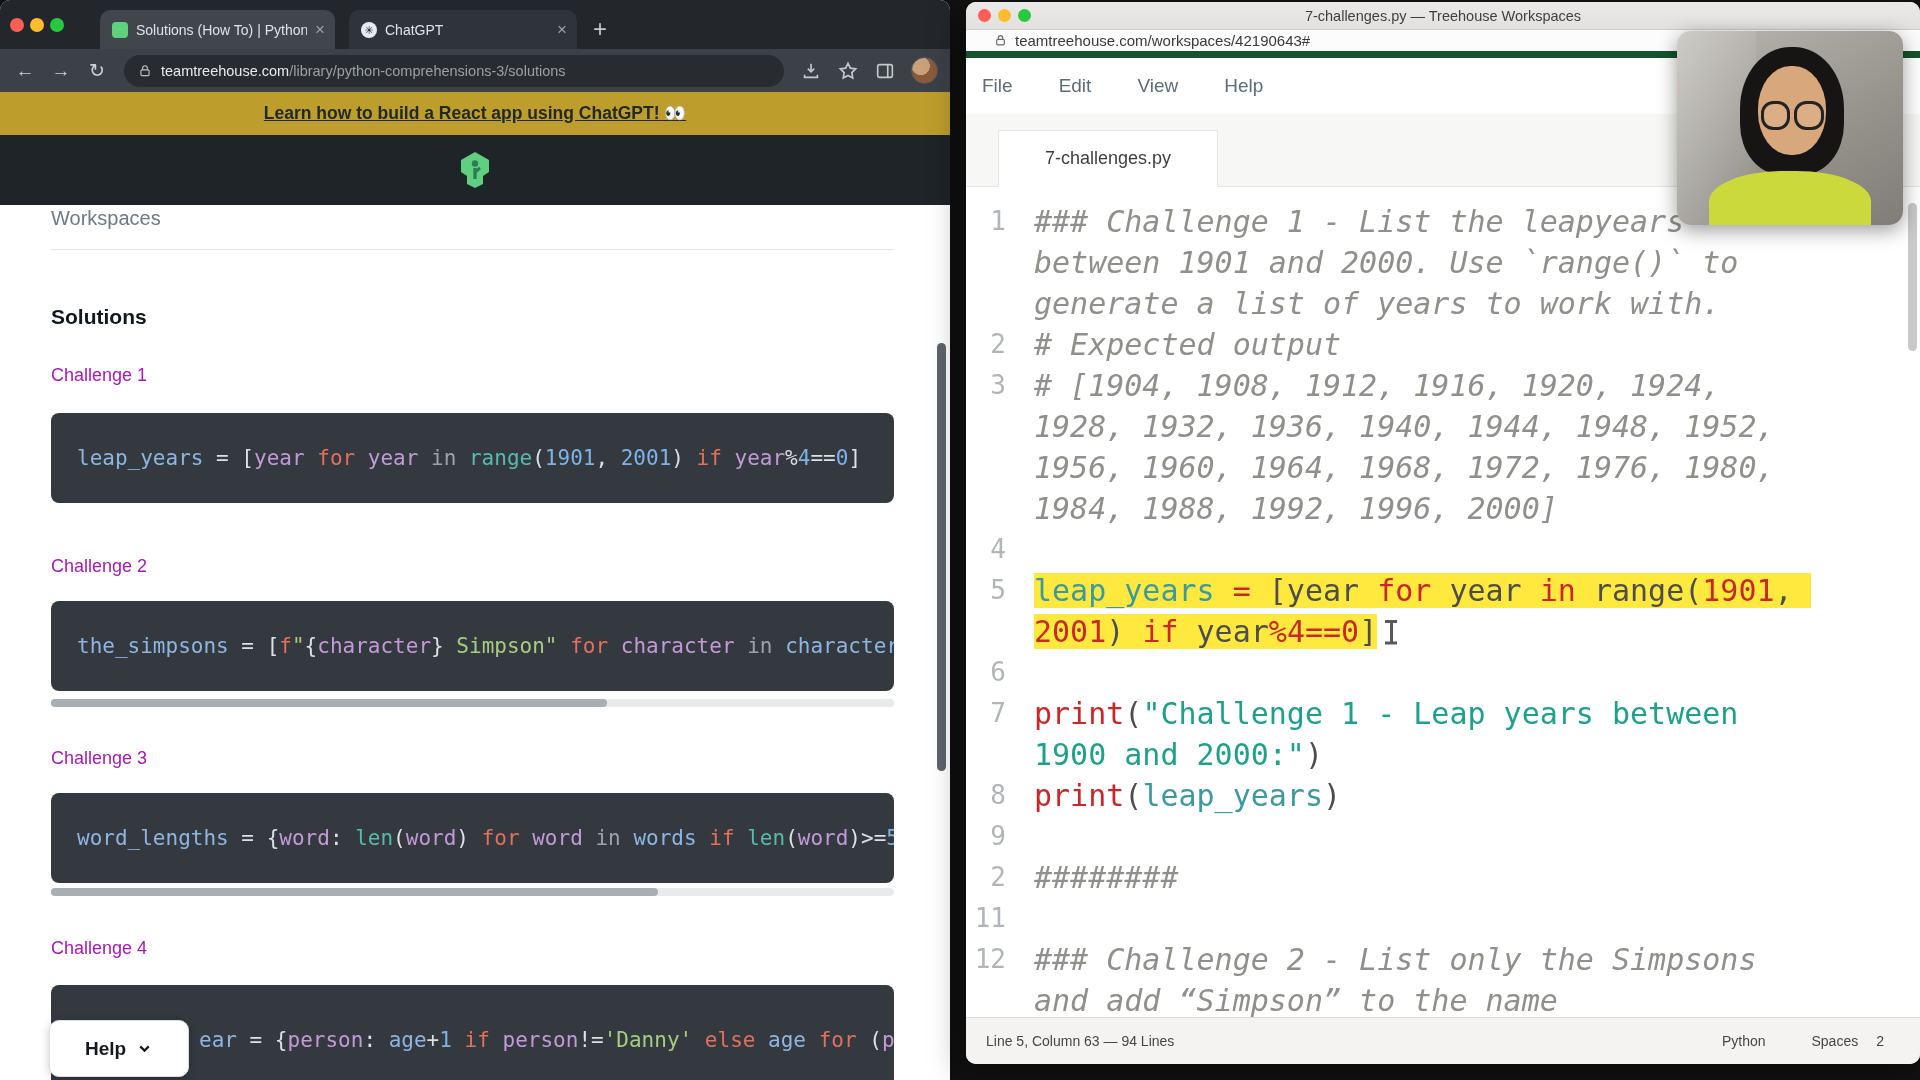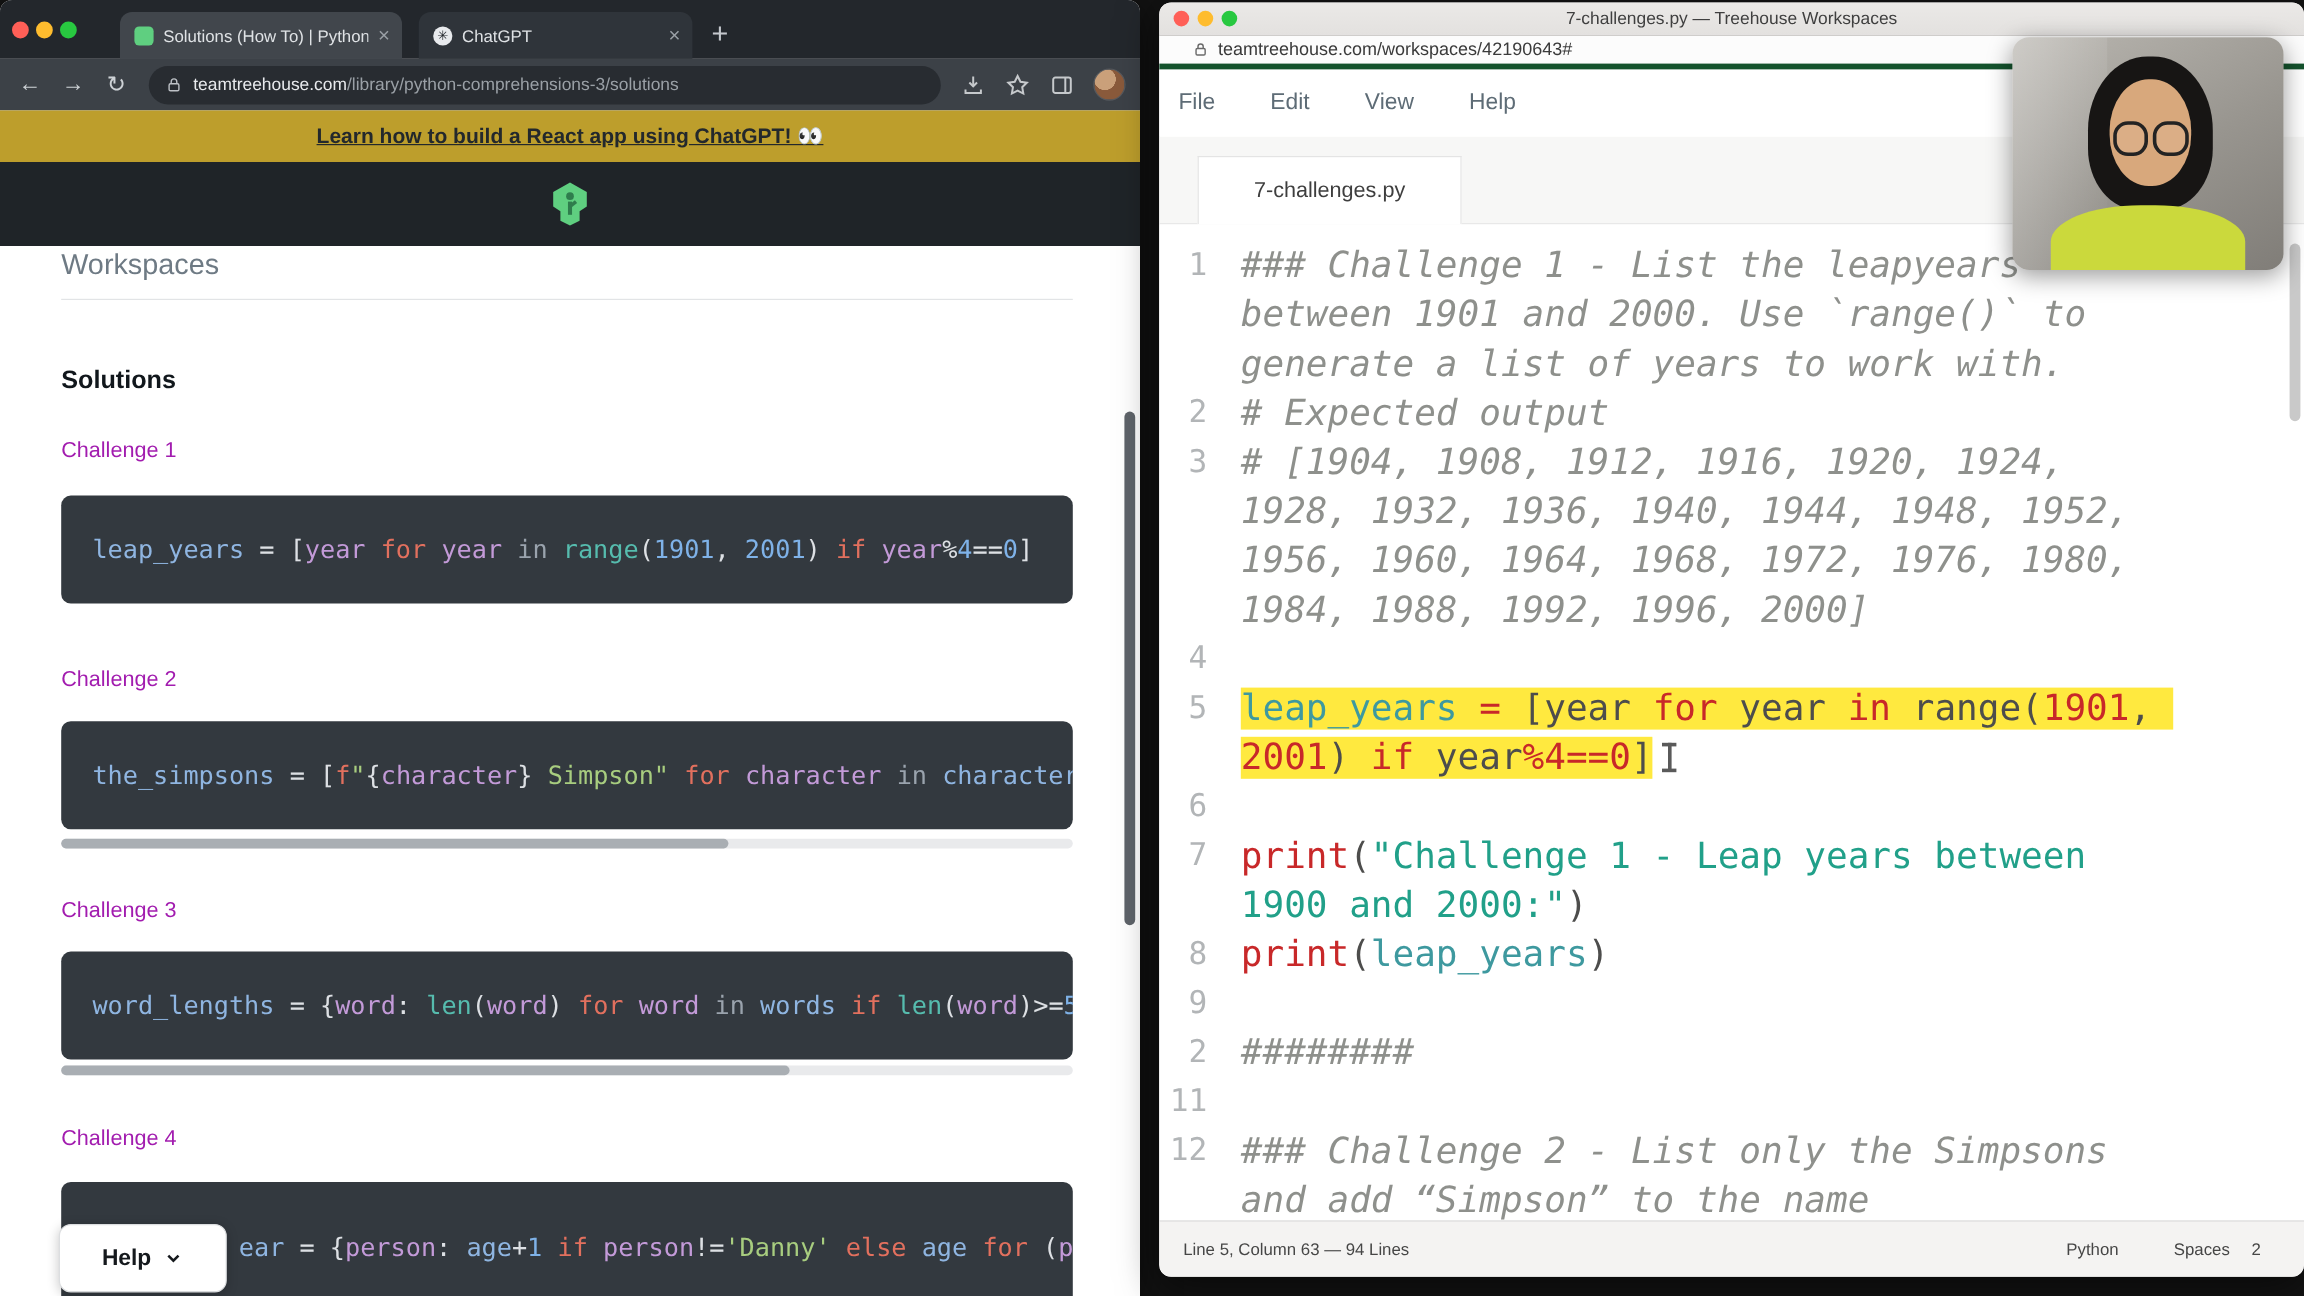--- a/index.html
+++ b/index.html
@@ -29,41 +29,41 @@
   .tb-icons { margin-left:auto; display:flex; align-items:center; gap:15px; }
   .tb-icons svg { display:block; }
   .avatar { width:27px; height:27px; border-radius:50%; background:radial-gradient(circle at 35% 32%, #caa07a 0 38%, #8a5a3b 39% 100%); border:1px solid #55595e; }
   .banner { height:43px; background:#bd9e2c; display:flex; align-items:center; justify-content:center; }
   .banner-text { font-size:17.5px; font-weight:bold; color:#23282c; text-decoration:underline; }
   .site-nav { height:70px; background:#1f2428; position:relative; }
   .th-logo { position:absolute; left:455px; top:15px; }
   .hamburger { position:absolute; right:34px; top:26px; width:32px; }
   .hamburger .bar { height:4px; background:#7f949e; border-radius:2px; margin-bottom:8px; }
   .page { position:relative; height:875px; background:#fff; overflow:hidden; }
-  .breadcrumb { position:absolute; left:51px; top:2px; font-size:24px; color:#6e7a84;text-align:right; }
+  .breadcrumb { position:absolute; left:51px; top:2px; font-size:20px; color:#6e7a84;text-align:right; }
   .rule { position:absolute; left:51px; top:44px; width:843px; border-top:1px solid #e2e4e6; }
   .page-title { position:absolute; left:51px; top:100px; font-size:21px; font-weight:bold; color:#11171c; }
   .challenge-label { position:absolute; left:51px; font-size:18px; color:#a21caf; }
   .codeblock { position:absolute; left:51px; width:843px; height:90px; background:#33393f; border-radius:8px; display:flex; align-items:center; padding:0 26px; overflow:hidden; }
   .codeline { font-family:"DejaVu Sans Mono", monospace; font-size:21px; white-space:pre; }
   .hscroll { position:absolute; left:51px; width:843px; height:8px; background:#e9eaec; border-radius:4px; }
   .hthumb { height:8px; border-radius:4px; background:#a9aeb3; }
   .lt-ident{color:#8fb5e1} .lt-var{color:#c39ad8} .lt-kw{color:#e2705e} .lt-kw2{color:#9aa3ad}
   .lt-func{color:#56bcae} .lt-num{color:#7fb2e8} .lt-str{color:#a8cd7f} .lt-punct{color:#dde0e4}
   .v-scrollbar { position:absolute; right:4px; top:343px; width:9px; height:428px; background:#5f646a; border-radius:5px; }
   .admin-btn { position:absolute; left:49px; top:1020px; width:140px; height:57px; background:#fff; border:1px solid #dcdee0; border-radius:10px; box-shadow:0 2px 10px rgba(0,0,0,.2); display:flex; align-items:center; justify-content:center; gap:10px; }
   .admin-label { font-size:19px; font-weight:bold; color:#15191d; }
 
   
   .ws-window { position:absolute; left:966px; top:2px; width:954px; height:1062px; background:#fff; border-radius:10px; overflow:hidden; box-shadow:0 8px 34px rgba(0,0,0,.55); }
   .ws-titlebar { height:28px; background:linear-gradient(#ebe9e7,#e3e1df); border-bottom:1px solid #cfcdcb; position:relative; display:flex; align-items:center; }
   .ws-traffic { display:flex; gap:7px; padding-left:12px; }
   .ws-traffic .light { width:13px; height:13px; }
   .ws-title { position:absolute; left:0; right:0; text-align:center; font-size:14.5px; color:#3f3f3f; }
-  .ws-urlbar { height:28px; background:#fcfcfc; border-bottom:5px solid #14532d; display:flex; align-items:center; padding-left:28px; gap:8px; }
+  .ws-urlbar { height:28px; background:#fcfcfc; border-bottom:7px solid #14532d; display:flex; align-items:center; padding-left:28px; gap:8px; }
   .ws-url { font-size:15px; color:#3a3a3a; }
   .ws-menubar { height:56px; background:#fff; display:flex; align-items:center; gap:46px; padding-left:16px; }
   .ws-menu { font-size:19px; color:#5e6c76; }
   .ws-tabstrip { height:73px; background:#f7f7f6; border-bottom:1px solid #e4e4e4; display:flex; align-items:flex-end; }
   .ws-tab { margin-left:32px; width:220px; height:57px; background:#fff; border:1px solid #e4e4e4; border-bottom:1px solid #fff; margin-bottom:-1px; display:flex; align-items:center; justify-content:center; font-size:18px; color:#3e3e3e; }
   .ws-editor { position:relative; height:830px; background:#fff; padding-top:14px; overflow:hidden; }
   .ed-line { display:flex; }
   .gutter-num { flex:0 0 54px; text-align:right; padding-right:14px; color:#b2b5b7; font-family:"DejaVu Sans Mono", monospace; font-size:26px; line-height:41px; }
   .ed-code { margin-left:14px; width:43ch; font-family:"DejaVu Sans Mono", monospace; font-size:30px; line-height:41px; white-space:pre-wrap; min-height:41px; color:#4d4d4c; }
   .hl { background:#ffe93f; }

